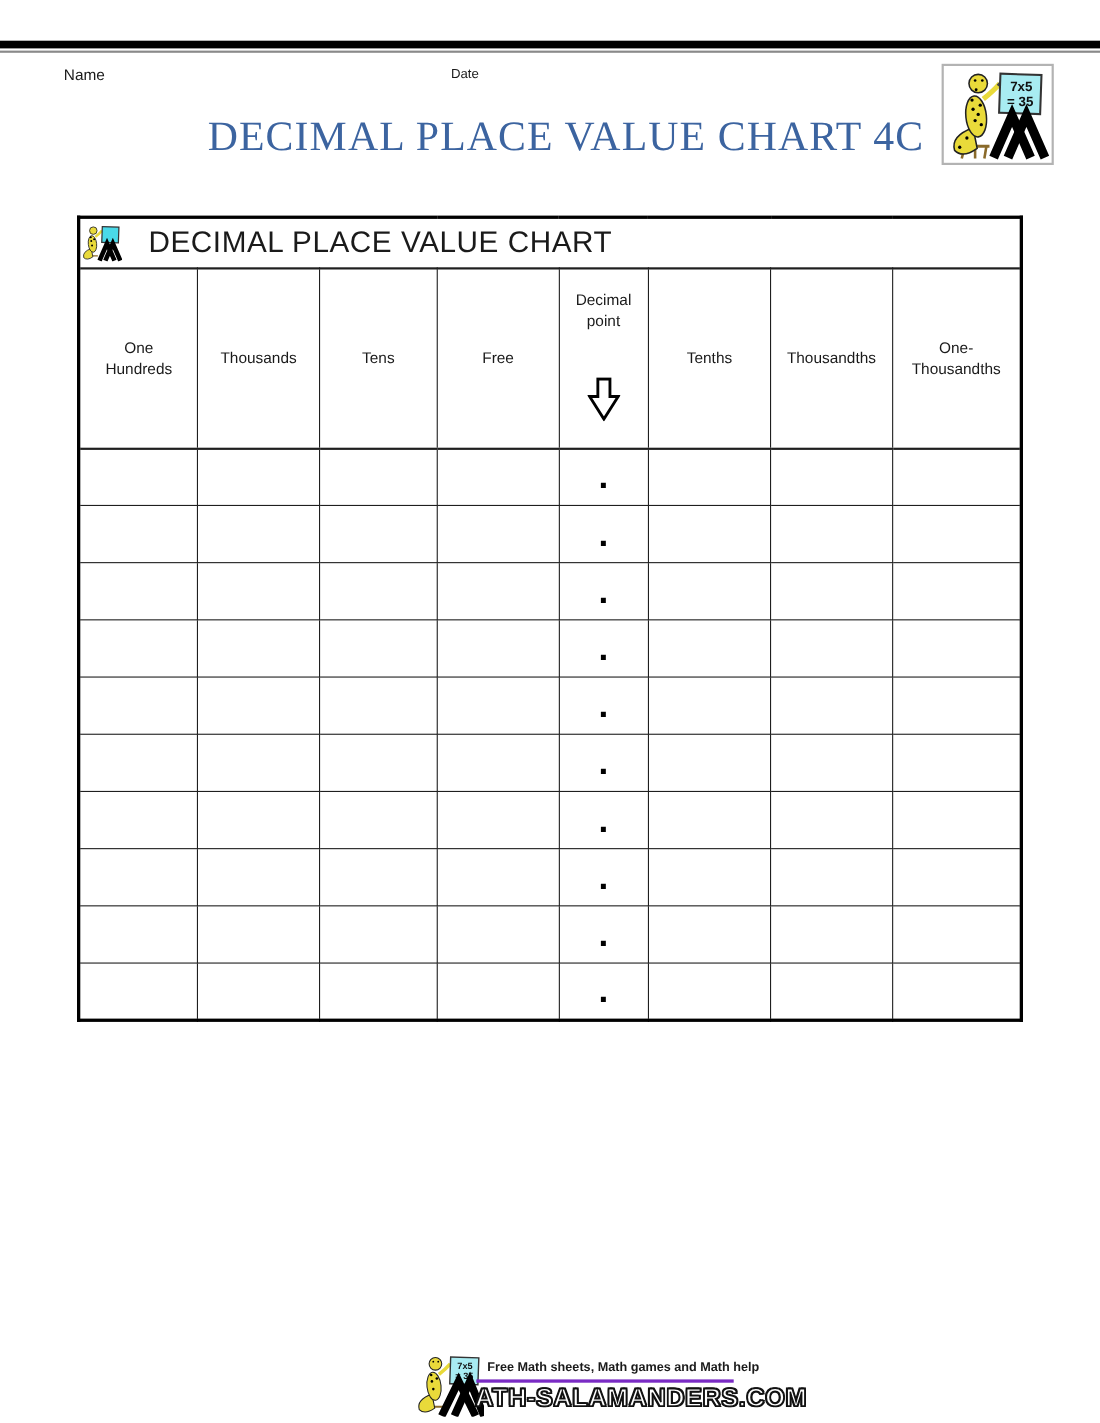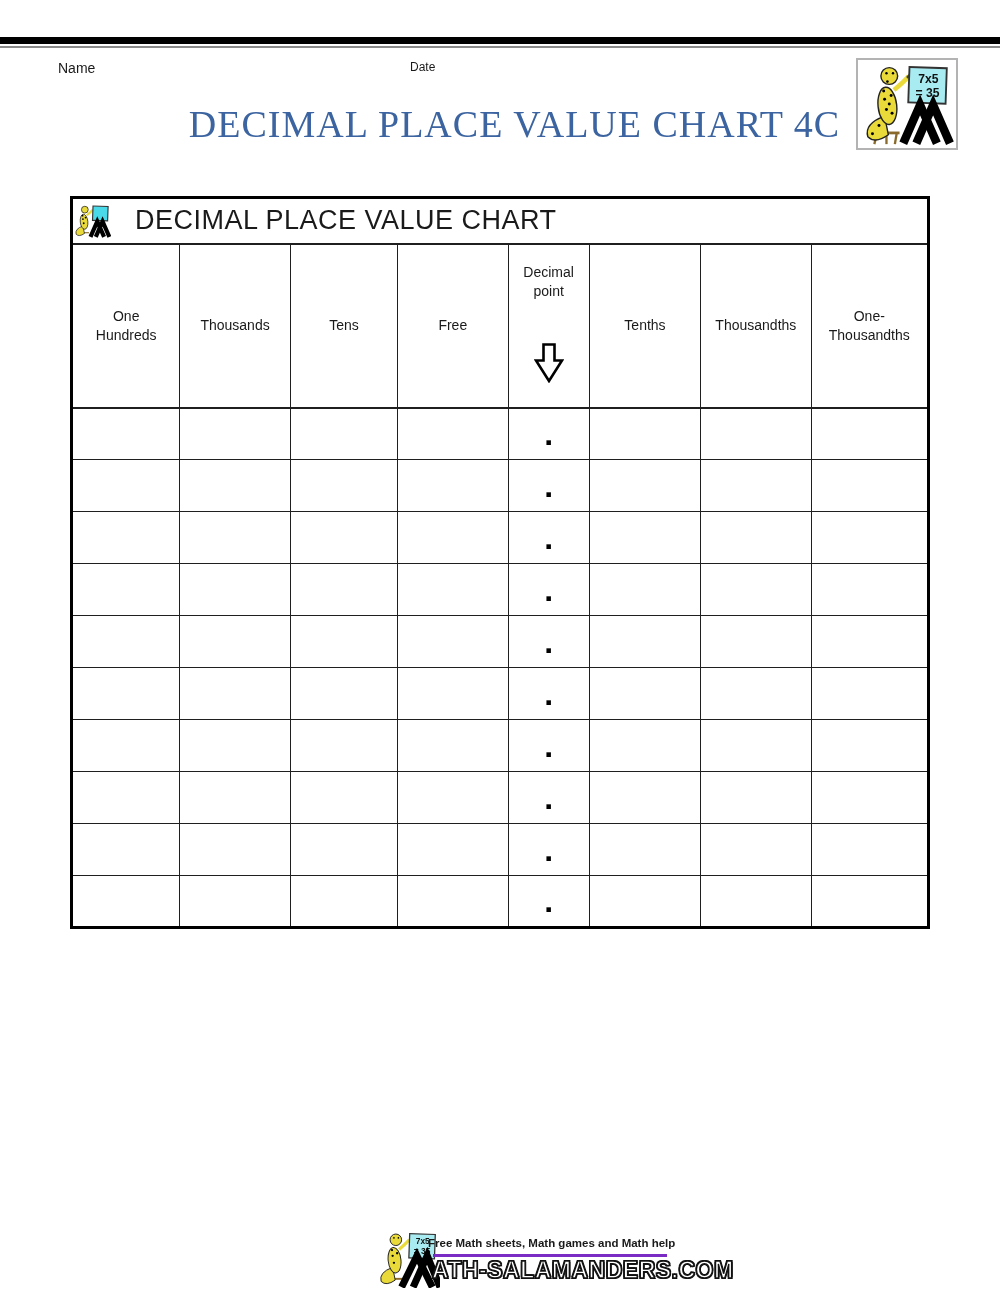--- a/index.html
+++ b/index.html
@@ -37,21 +37,21 @@
   tr.empty-row td { border-bottom-width:1px; height:52px; }
   td.dotcell { vertical-align:bottom; padding-bottom:10px; }
   tr.values-row td.dotcell { padding-bottom:14px; }
   .dot { font-size:32px; font-weight:700; line-height:0.4; color:#000; }
   .frac { font-size:20px; line-height:1.2; }
   .fval { font-size:24px; line-height:1.2; }
   .arrow-wrap { margin-top:4px; }
   
   .footer { position:absolute; top:1228px; left:376px; width:310px; height:62px; }
   .footer-logo { position:absolute; left:0; top:2px; }
-  .tagline { position:absolute; left:52px; top:9px; font-size:11.5px; font-weight:700; white-space:nowrap;text-align:right; }
+  .tagline { position:absolute; left:67px; top:9px; font-size:11.5px; font-weight:700; white-space:nowrap;text-align:right; }
   .rule { position:absolute; left:57px; top:26px; width:234px; height:3px; background:#7a2bc4; }
   .wordmark {
     position:absolute; left:56px; top:29px; font-size:23px; font-weight:700;
     letter-spacing:0.5px; white-space:nowrap; color:#ffffff;
     -webkit-text-stroke:1.4px #111;
     text-shadow:-1px -1px 0 #111, 1px -1px 0 #111, -1px 1px 0 #111, 1px 1px 0 #111;
   }
   svg text { font-family:"Liberation Sans", sans-serif; }
 </style>
 </head>

